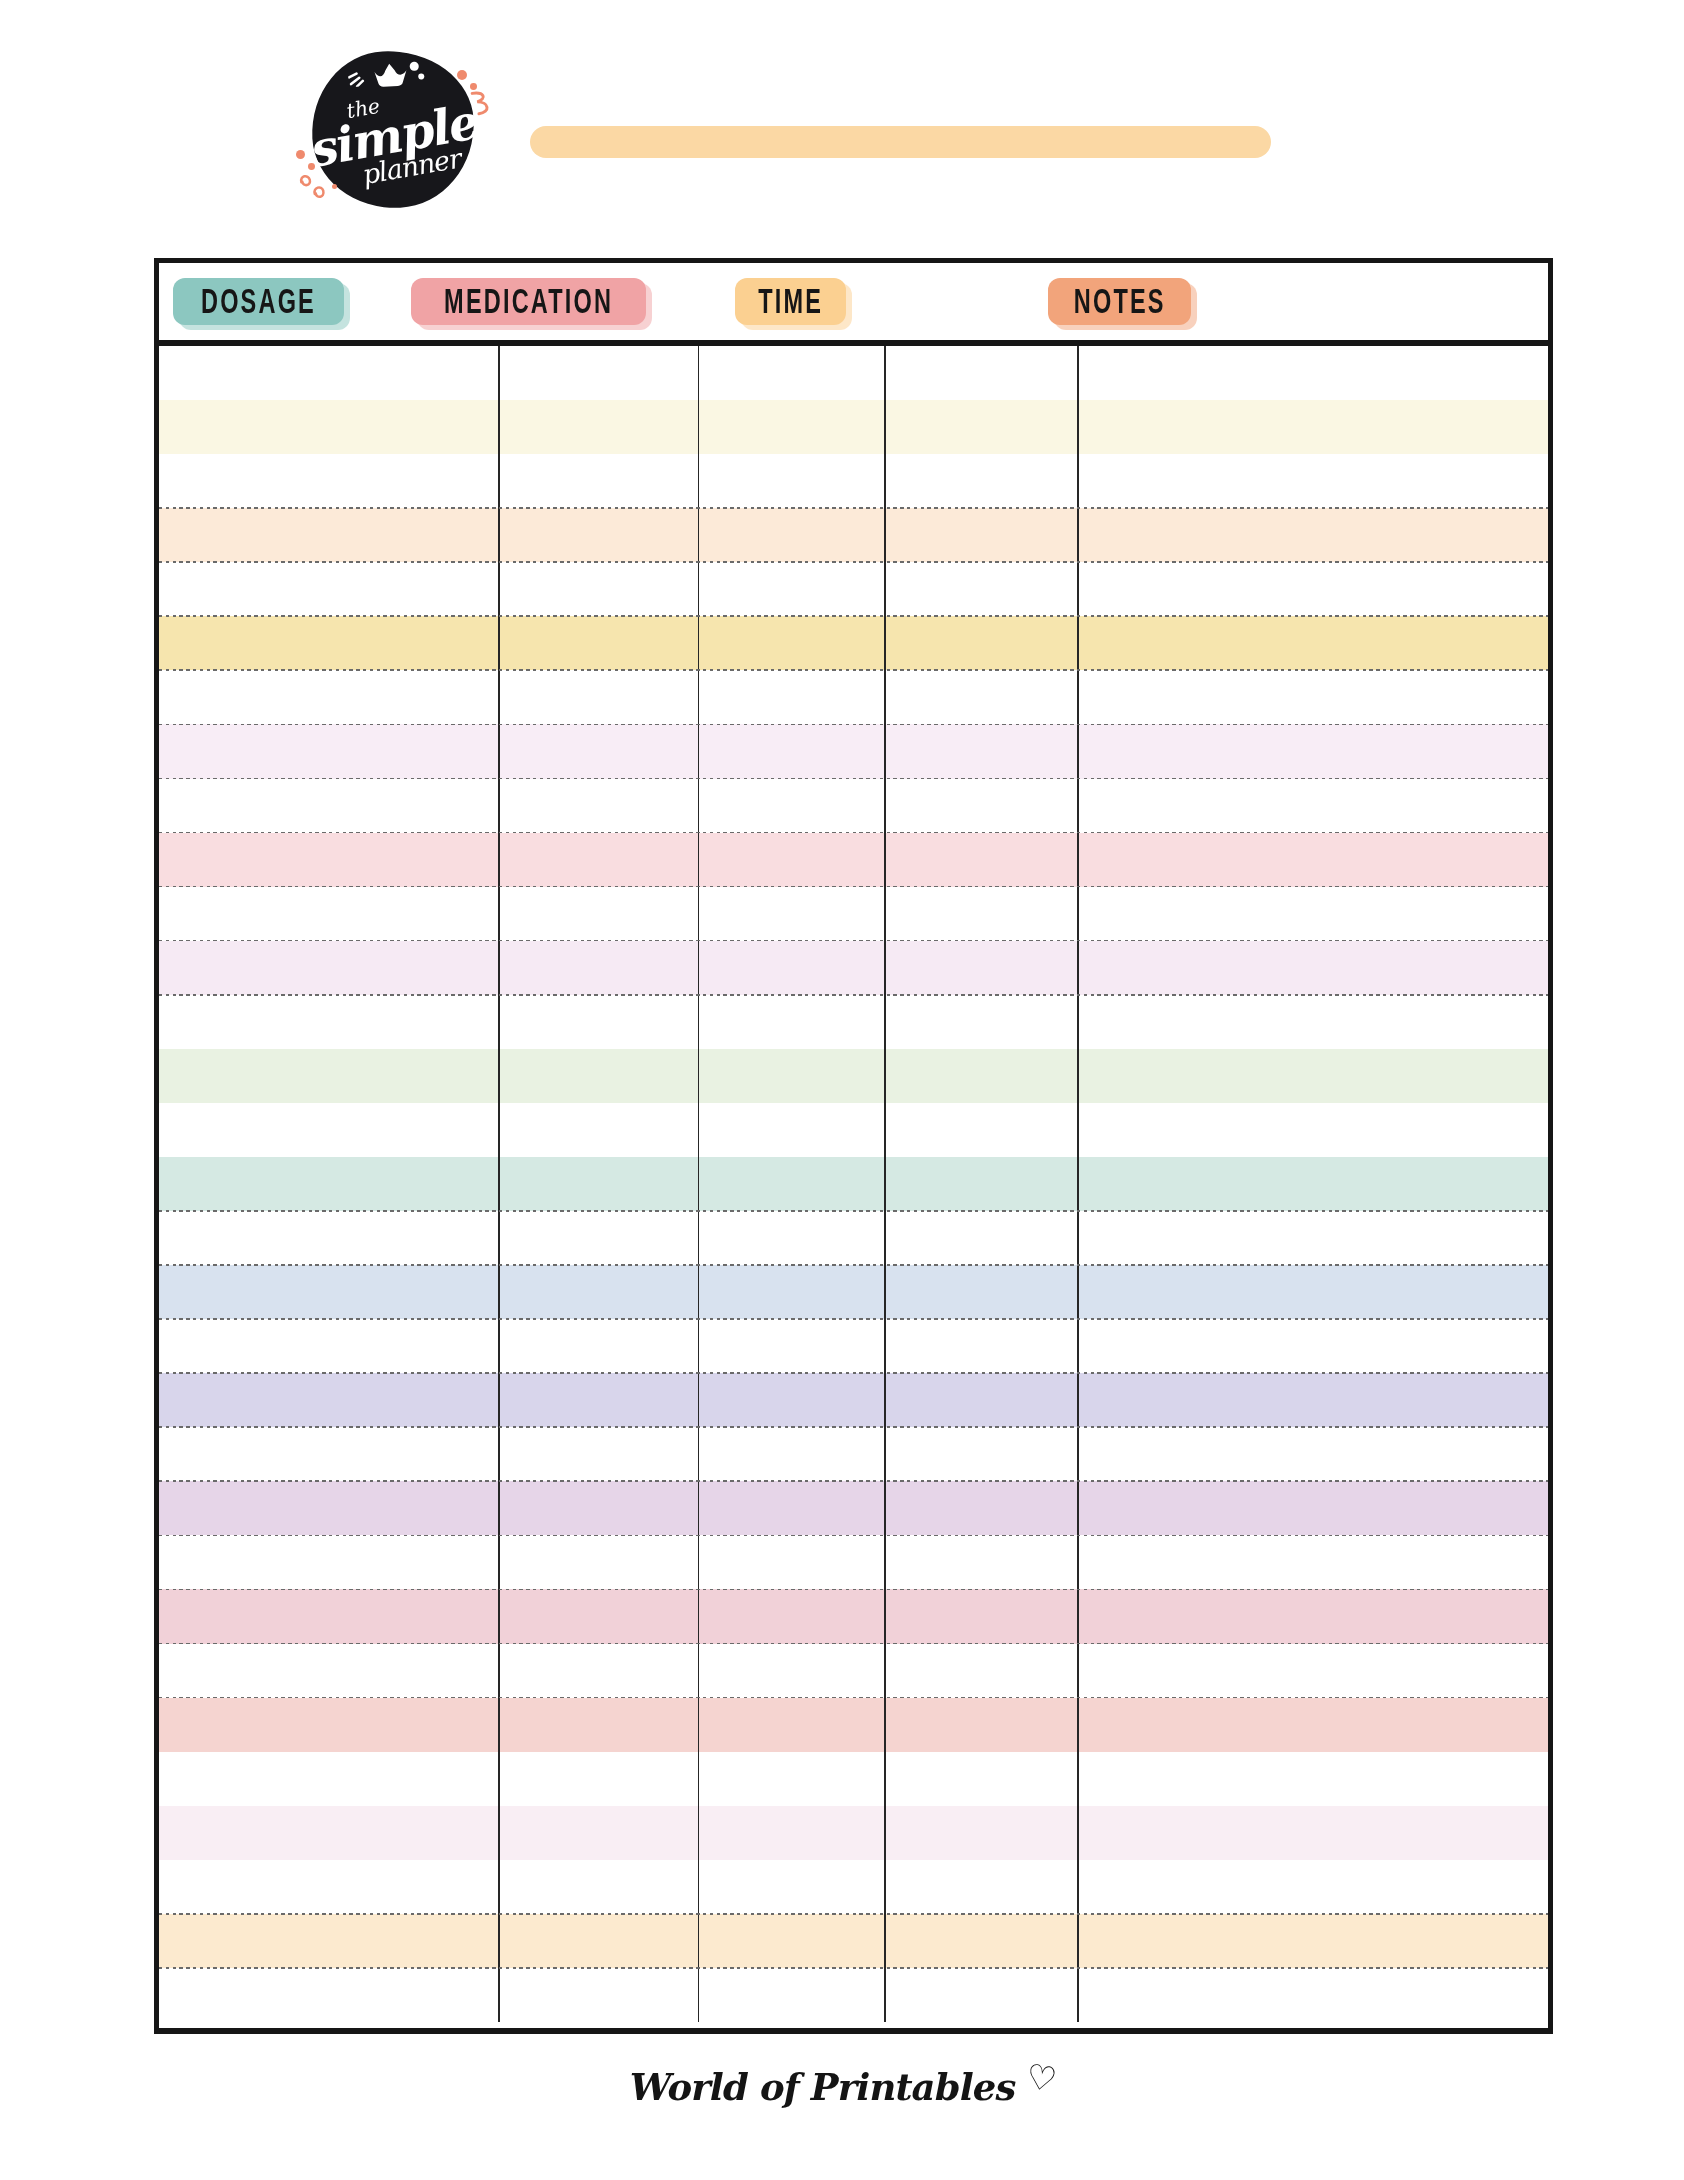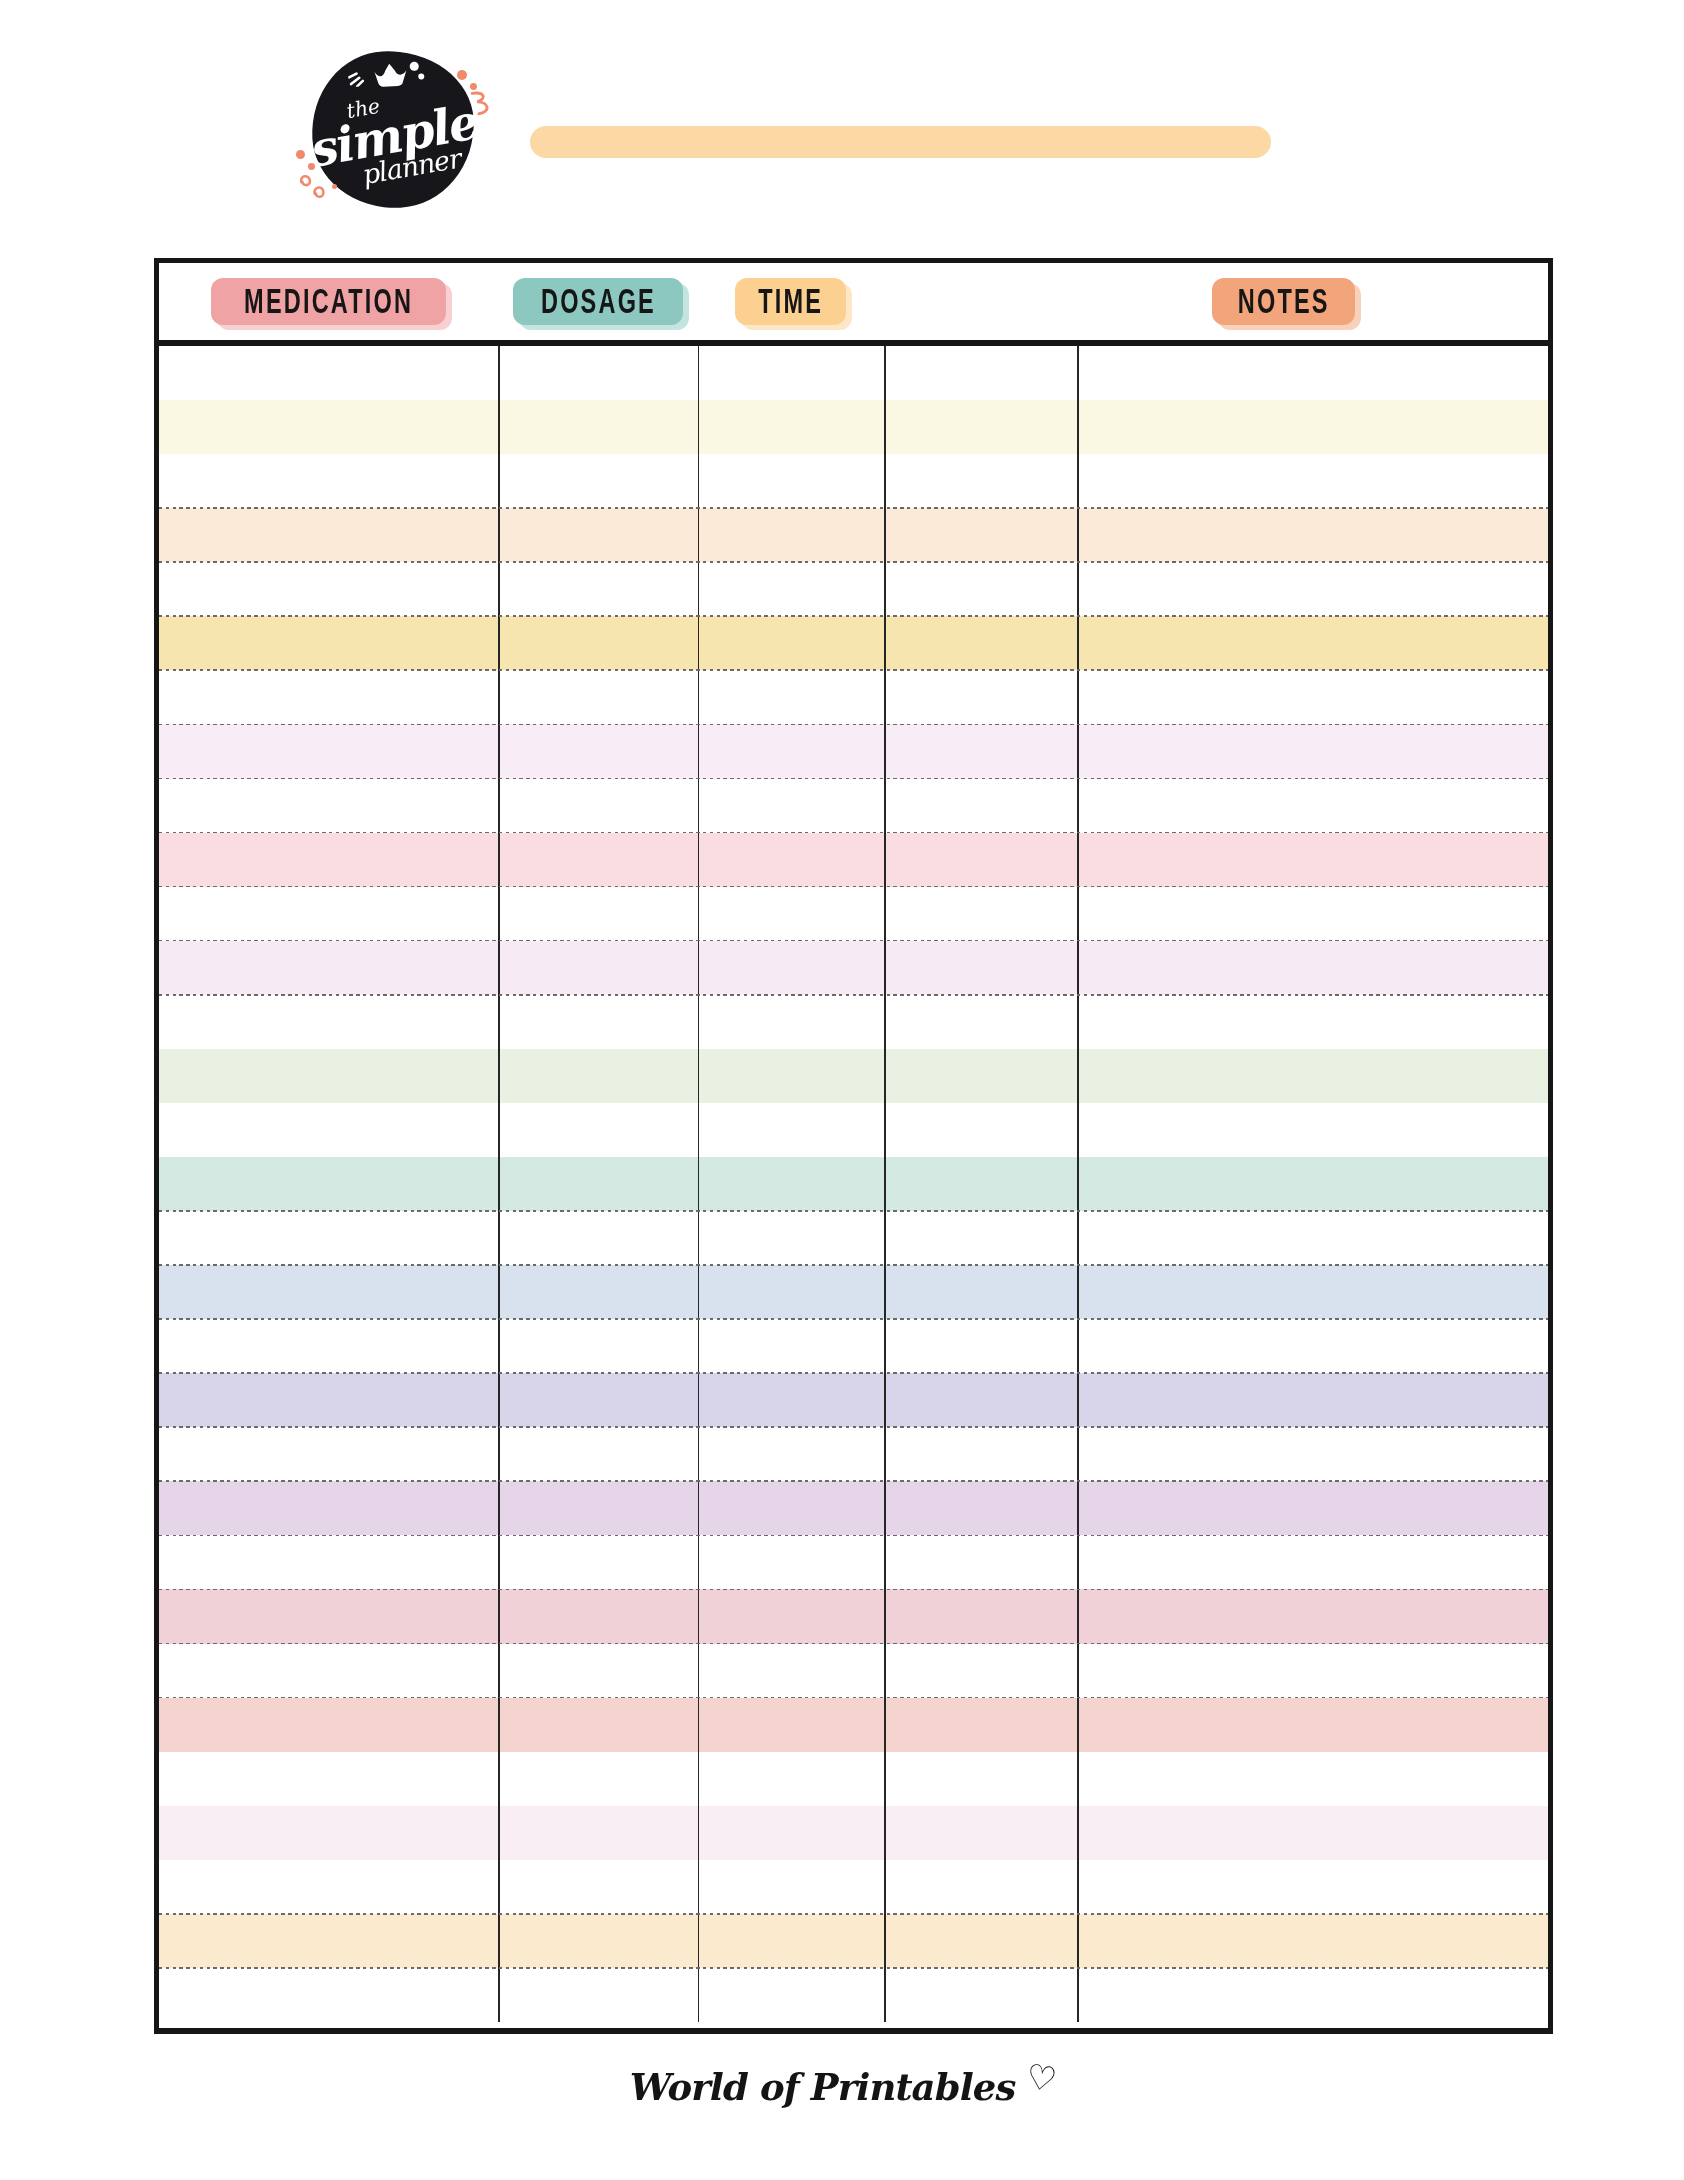--- a/index.html
+++ b/index.html
@@ -112,30 +112,30 @@
 <svg class="accent-squiggle" style="left:298px; top:172px;" width="37" height="29" viewBox="0 0 44 34">
   <path class="accent-stroke" d="M4 12 C2 4 12 2 14 9 C16 16 6 18 5 11 M20 26 C18 18 28 15 30 22 C32 30 22 32 21 25" fill="none" stroke="#ef8a6d" stroke-width="3" stroke-linecap="round"></path>
 </svg>
 
 <div class="title-box">
   <div class="title-highlight" style="background: rgb(251, 216, 164);"></div>
 </div>
 
 <div class="log-table" style="border-color: rgb(22, 22, 22);">
   <div class="header-row" style="border-bottom-color: rgb(22, 22, 22);">
+      <div class="hcell" style="width: 14.37%;">
+        <div class="badge"><span class="badge-shadow" style="background: rgb(140, 199, 192);"></span><span class="badge-bg" style="background: rgb(140, 199, 192);"></span><span class="badge-label">DOSAGE</span></div>
+      </div>
       <div class="hcell" style="width: 24.42%;">
         <div class="badge"><span class="badge-shadow" style="background: rgb(240, 163, 165);"></span><span class="badge-bg" style="background: rgb(240, 163, 165);"></span><span class="badge-label">MEDICATION</span></div>
       </div>
-      <div class="hcell" style="width: 14.37%;">
-        <div class="badge"><span class="badge-shadow" style="background: rgb(140, 199, 192);"></span><span class="badge-bg" style="background: rgb(140, 199, 192);"></span><span class="badge-label">DOSAGE</span></div>
-      </div>
       <div class="hcell" style="width: 13.4%;">
         <div class="badge"><span class="badge-shadow" style="background: rgb(251, 208, 145);"></span><span class="badge-bg" style="background: rgb(251, 208, 145);"></span><span class="badge-label">TIME</span></div>
       </div>
-      <div class="hcell" style="width: 33.92%; justify-content: flex-end;">
+      <div class="hcell" style="width: 33.92%;">
         <div class="badge"><span class="badge-shadow" style="background: rgb(242, 164, 123);"></span><span class="badge-bg" style="background: rgb(242, 164, 123);"></span><span class="badge-label">NOTES</span></div>
       </div>
     </div>
   <div class="tbody">
     <div class="stripes">
         <div class="stripe" style="background: rgb(255, 255, 255);"></div>
         <div class="stripe" style="background: rgb(250, 247, 227);"></div>
         <div class="stripe" style="background: rgb(255, 255, 255);"></div>
         <div class="stripe" style="background: rgb(252, 234, 216);"></div>
         <div class="stripe" style="background: rgb(255, 255, 255);"></div>

